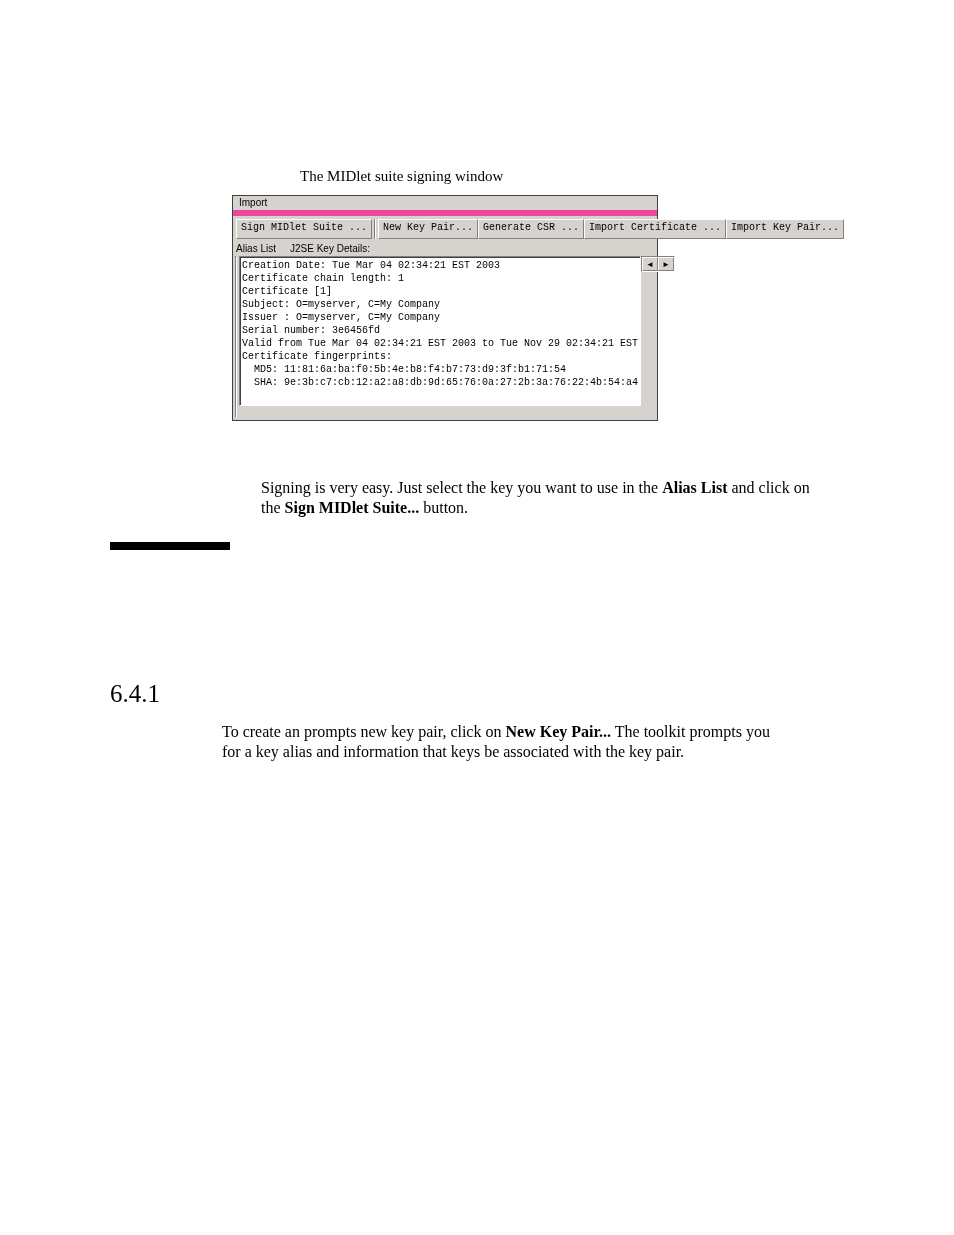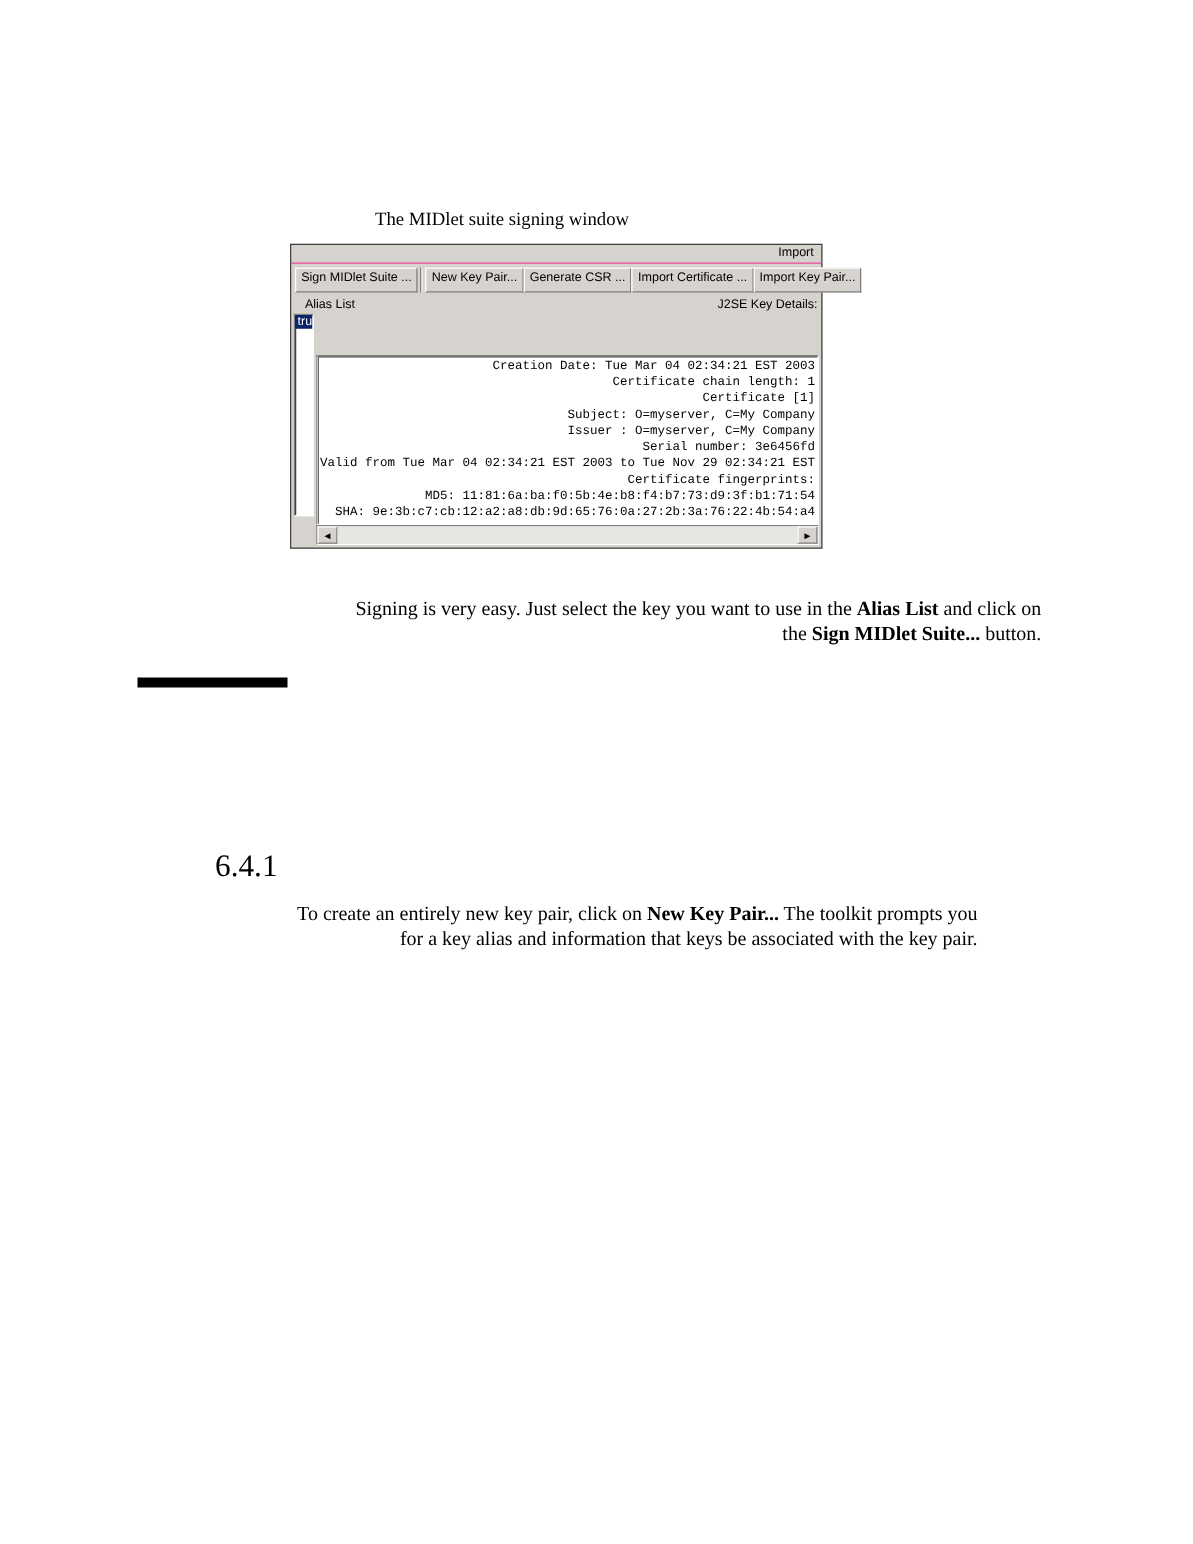--- a/index.html
+++ b/index.html
@@ -7,21 +7,20 @@
     padding: 0;
     background: #ffffff;
     width: 954px;
   }
   .page {
     width: 954px;
     height: 1235px;
     position: relative;
     font-family: Georgia, "Times New Roman", serif;
     color: #000;
-    text-align: right;
   }
   .caption {
     position: absolute;
     left: 300px;
     top: 168px;
     font-size: 15px;
   }
 
   
   .window {
@@ -67,23 +66,24 @@
     font-size:8px;line-height:8px;font-family:Arial,sans-serif;font-weight:bold;
     color:#000;
   }
   .menubar {
     padding: 1px 4px 2px 4px;
     font-size: 10px;
   }
   .menubar span { padding: 0 2px; }
   .toolbar {
     display:flex;
-    border-top:1px solid #ec4899;
+    border-top:6px solid #ec4899;
     padding: 3px 3px;
     gap: 0;
+    font-family: Liberation Mono, monospace;
   }
   .tool-btn {
     background:#d6d3ce;
     border:1px solid #808080;
     border-top-color:#ffffff;border-left-color:#ffffff;
     padding: 1px 4px;
     font-size: 10px;
     white-space: nowrap;
     height: 16px;
     line-height: 14px;
@@ -119,23 +119,22 @@
   .alias-item {
     background:#0a246a;
     color:#ffffff;
     font-size:10px;
     padding: 0 2px;
     white-space: nowrap;
   }
   .details-wrap {
     flex:1;
     display:flex;
-    flex-direction:column;
+    flex-direction:row;
     margin-left:2px;
-    margin-top:33px;
   }
   .details {
     flex:1;
     background:#ffffff;
     border:1px solid #808080;
     border-right-color:#ffffff;border-bottom-color:#ffffff;
     box-shadow: inset 1px 1px 0 #404040;
     font-family: "Courier New", monospace;
     font-size: 10px;
     line-height: 13px;
@@ -276,16 +275,16 @@
   <div class="body-para p1">
     <span>Signing is very easy. Just select the key you want to use in the </span><b>Alias List</b><span> and click on the </span><b>Sign MIDlet Suite...</b><span> button.</span>
   </div>
 
   <div class="section-bar"></div>
 
   <div class="subsection-row">
     <div class="sub-num">6.4.1</div>
   </div>
   <div class="sub-para">
-    <span>To create an entirely new key pair, click on </span><b>New Key Pair...</b><span> The toolkit prompts you for a key alias and information that keys be associated with the key pair.</span>
+    <span>To create an prompts new key pair, click on </span><b>New Key Pair...</b><span> The toolkit prompts you for a key alias and information that keys be associated with the key pair.</span>
   </div>
 
 </div>
 
 </body></html>

